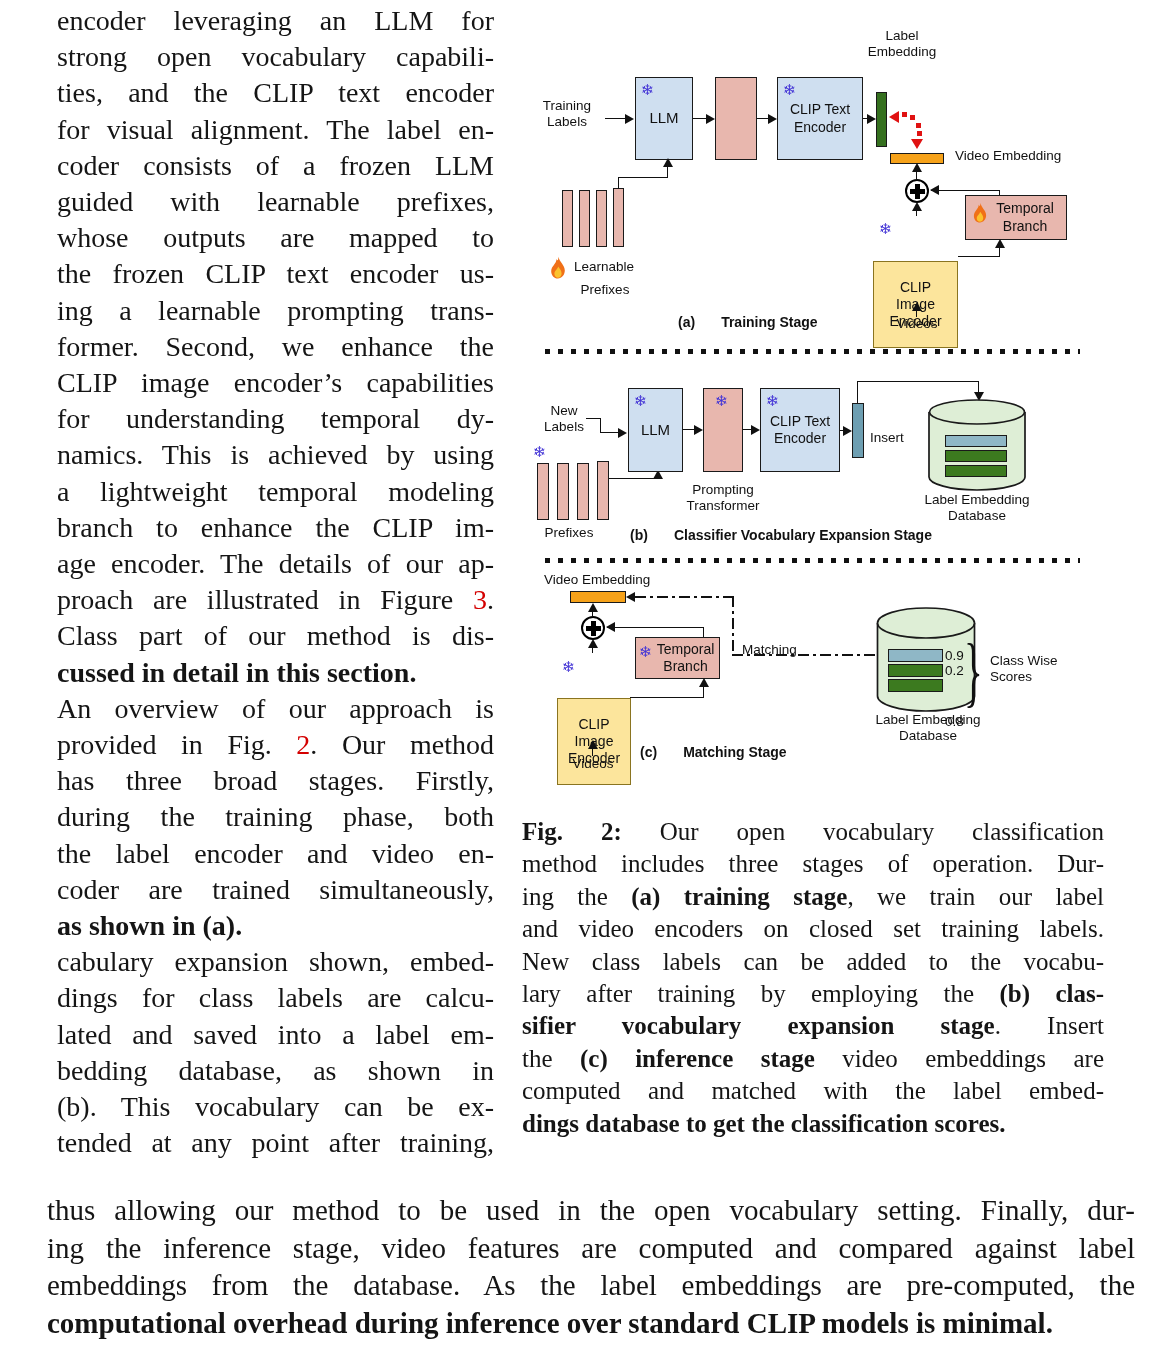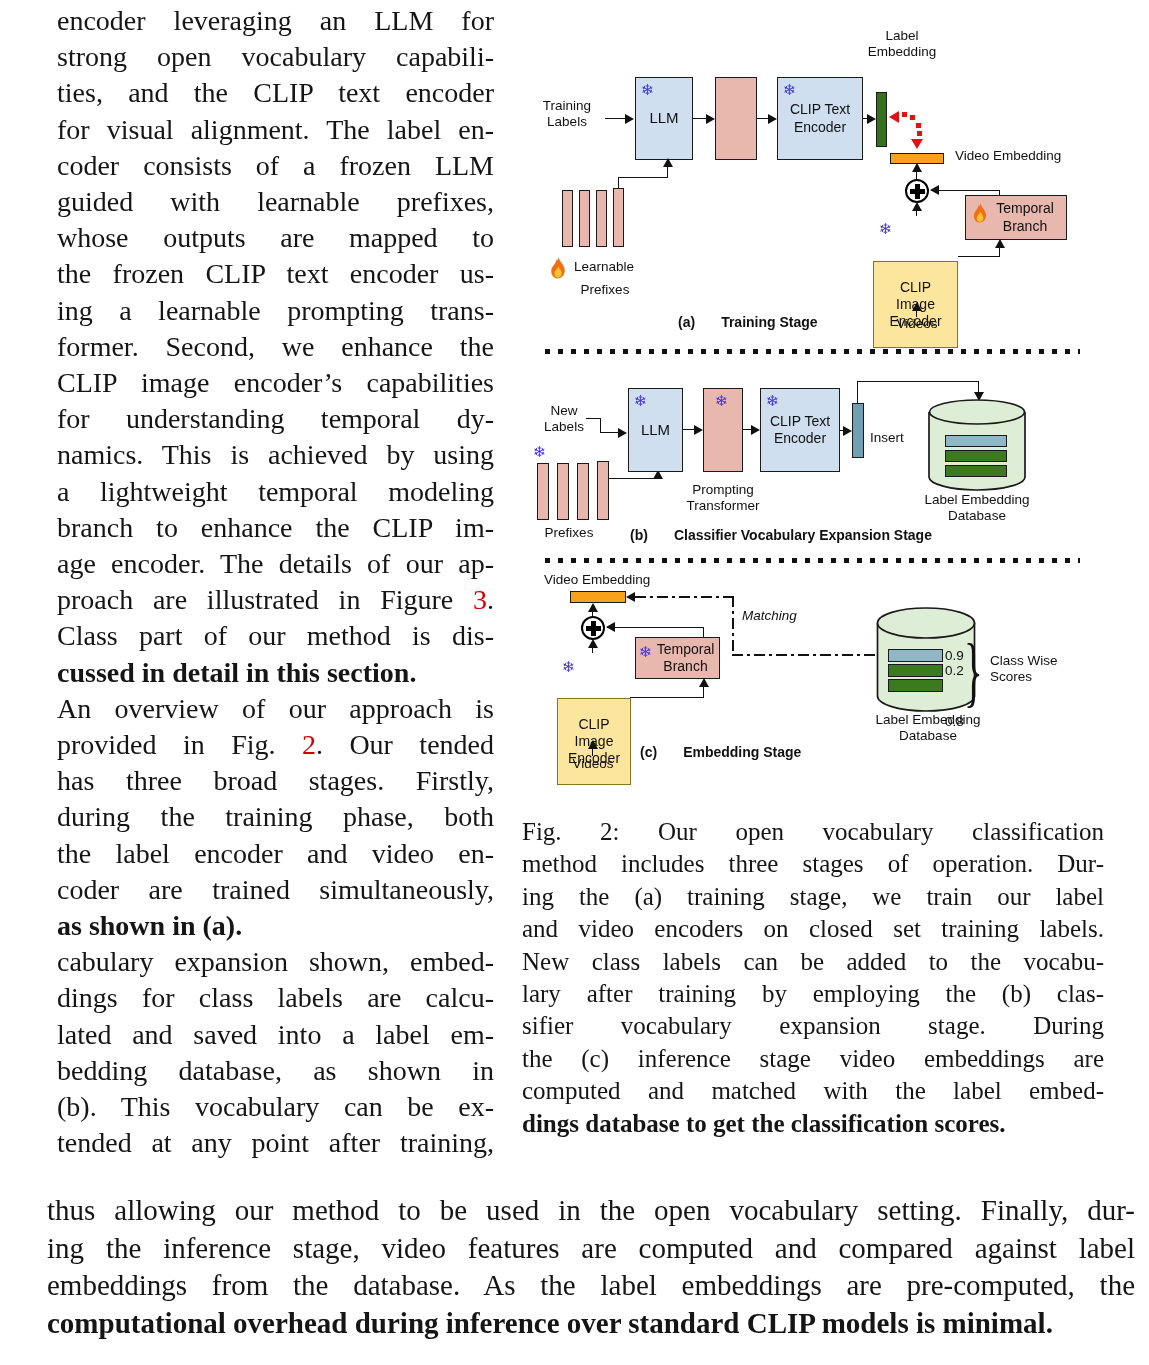--- a/index.html
+++ b/index.html
@@ -8,21 +8,21 @@
 
   
   #leftcol{position:absolute;left:57px;top:3px;width:437px;
            font:28px/36.2px "Liberation Serif",serif;}
   #figcap{position:absolute;left:522px;top:816px;width:582px;
           font:25px/32.4px "Liberation Serif",serif;}
   #bottompar{position:absolute;left:47px;top:1192px;width:1088px;
              font:29px/37.6px "Liberation Serif",serif;}
   .tline{text-align:justify;text-align-last:justify;}
   .tline.end{text-align-last:left;font-weight:bold;}
-  .tline .b{font-weight:normal;}
+  .tline .b{font-weight:bold;}
 
   
   #figure{position:absolute;left:530px;top:0;width:619px;height:800px;}
   .box{position:absolute;border:1.7px solid #1a1a1a;box-sizing:border-box;
        display:flex;align-items:center;justify-content:center;text-align:center;
        font:14px/1.22 "Liberation Sans",sans-serif;color:#111;white-space:pre-line;}
   .blue{background:var(--blue-box,#cfdff0);}
   .pink{background:var(--pink-box,#e8b7ae);}
   .yellow{background:var(--yellow-box,#fce59c);border-color:#8a7420;margin-top:45px;}
   .bar{position:absolute;border:1.6px solid #1a1a1a;box-sizing:border-box;}
@@ -85,21 +85,21 @@
     <div class="tline"><span>CLIP image encoder’s capabilities</span></div>
     <div class="tline"><span>for understanding temporal dy-</span></div>
     <div class="tline"><span>namics. This is achieved by using</span></div>
     <div class="tline"><span>a lightweight temporal modeling</span></div>
     <div class="tline"><span>branch to enhance the CLIP im-</span></div>
     <div class="tline"><span>age encoder. The details of our ap-</span></div>
     <div class="tline"><span>proach are illustrated in Figure </span><span style="color: rgb(212, 0, 0);">3</span><span>.</span></div>
     <div class="tline"><span>Class part of our method is dis-</span></div>
     <div class="tline end"><span>cussed in detail in this section.</span></div>
     <div class="tline"><span>An overview of our approach is</span></div>
-    <div class="tline"><span>provided in Fig. </span><span style="color: rgb(212, 0, 0);">2</span><span>. Our tended</span></div>
+    <div class="tline"><span>provided in Fig. </span><span style="color: rgb(212, 0, 0);">2</span><span>. Our method</span></div>
     <div class="tline"><span>has three broad stages. Firstly,</span></div>
     <div class="tline"><span>during the training phase, both</span></div>
     <div class="tline"><span>the label encoder and video en-</span></div>
     <div class="tline"><span>coder are trained simultaneously,</span></div>
     <div class="tline end"><span>as shown in (a).</span></div>
     <div class="tline"><span>cabulary expansion shown, embed-</span></div>
     <div class="tline"><span>dings for class labels are calcu-</span></div>
     <div class="tline"><span>lated and saved into a label em-</span></div>
     <div class="tline"><span>bedding database, as shown in</span></div>
     <div class="tline"><span>(b). This vocabulary can be ex-</span></div>
@@ -262,21 +262,21 @@
   </div>
 
   <div class="dots" style="left:15px;top:558px;width:535px;"></div>
 
   <div class="lbl lft" style="left:14px;top:572px;">Video Embedding</div>
   <div class="bar" style="left:40px;top:591px;width:56px;height:12px;background:var(--orange-bar,#f6a21a);"></div>
 
   <div class="tl" style="left:96px;top:592px;"></div>
   <div class="ddh" style="left:105px;top:596px;width:99px;"></div>
   <div class="ddv" style="left:202px;top:596px;height:60px;"></div>
-  <div class="lbl lft" style="left:212px;top:608px;font-style:italic;">Matching</div>
+  <div class="lbl lft" style="left:212px;top:642px;">Matching</div>
   <div class="ddh" style="left:202px;top:654px;width:146px;"></div>
   <div class="tr" style="left:347px;top:650px;"></div>
 
   <div class="vl" style="left:62px;top:606px;height:10px;"></div>
   <div class="tu" style="left:58px;top:603px;"></div>
   <div class="plus" style="left:51px;top:616px;"></div>
 
   <div class="hl" style="left:77px;top:627px;width:97px;"></div>
   <div class="tl" style="left:76px;top:622px;"></div>
   <div class="vl" style="left:173px;top:627px;height:10px;"></div>
@@ -295,21 +295,21 @@
 
   <div class="hl" style="left:100px;top:697px;width:74px;"></div>
   <div class="vl" style="left:173px;top:681px;height:17px;"></div>
   <div class="tu" style="left:169px;top:678px;"></div>
 
   <div class="vl" style="left:62px;top:744px;height:12px;"></div>
   <div class="tu" style="left:58px;top:740px;"></div>
   <div class="lbl" style="left:36px;top:756px;width:54px;">Videos</div>
 
   <div class="stageCap" style="left:110px;top:744px;">
-    <span>(c)</span><span class="t2">Embedding Stage</span>
+    <span>(c)</span><span class="t2">Matching Stage</span>
   </div>
 
   <svg class="cylsvg" style="left:346px;top:607px;" width="100" height="106" viewBox="0 0 100 106">
     <path class="cyl-fill" d="M1.5 16 L1.5 89 A48.5 15 0 0 0 98.5 89 L98.5 16"></path>
     <ellipse class="cyl-fill" cx="50" cy="16" rx="48.5" ry="15"></ellipse>
   </svg>
   <div class="bar rowblue" style="left:358px;top:649px;width:55px;height:12.5px;"></div>
   <div class="bar rowgreen" style="left:358px;top:664px;width:55px;height:12.5px;"></div>
   <div class="bar rowgreen" style="left:358px;top:679px;width:55px;height:12.5px;"></div>
   <span class="score" style="left:415px;top:648px;">0.9</span>
@@ -322,21 +322,21 @@
 Database</div>
 </div>
 
 <div id="figcap">
     <div class="tline"><span class="b">Fig. 2: </span><span>Our open vocabulary classification</span></div>
     <div class="tline"><span>method includes three stages of operation. Dur-</span></div>
     <div class="tline"><span>ing the </span><span class="b">(a) training stage</span><span>, we train our label</span></div>
     <div class="tline"><span>and video encoders on closed set training labels.</span></div>
     <div class="tline"><span>New class labels can be added to the vocabu-</span></div>
     <div class="tline"><span>lary after training by employing the </span><span class="b">(b) clas-</span></div>
-    <div class="tline"><span class="b">sifier vocabulary expansion stage</span><span>. During</span></div>
+    <div class="tline"><span class="b">sifier vocabulary expansion stage</span><span>. Insert</span></div>
     <div class="tline"><span>the </span><span class="b">(c) inference stage</span><span> video embeddings are</span></div>
     <div class="tline"><span>computed and matched with the label embed-</span></div>
     <div class="tline end"><span>dings database to get the classification scores.</span></div>
   </div>
 
 <div id="bottompar">
     <div class="tline"><span>thus allowing our method to be used in the open vocabulary setting. Finally, dur-</span></div>
     <div class="tline"><span>ing the inference stage, video features are computed and compared against label</span></div>
     <div class="tline"><span>embeddings from the database. As the label embeddings are pre-computed, the</span></div>
     <div class="tline end"><span>computational overhead during inference over standard CLIP models is minimal.</span></div>

